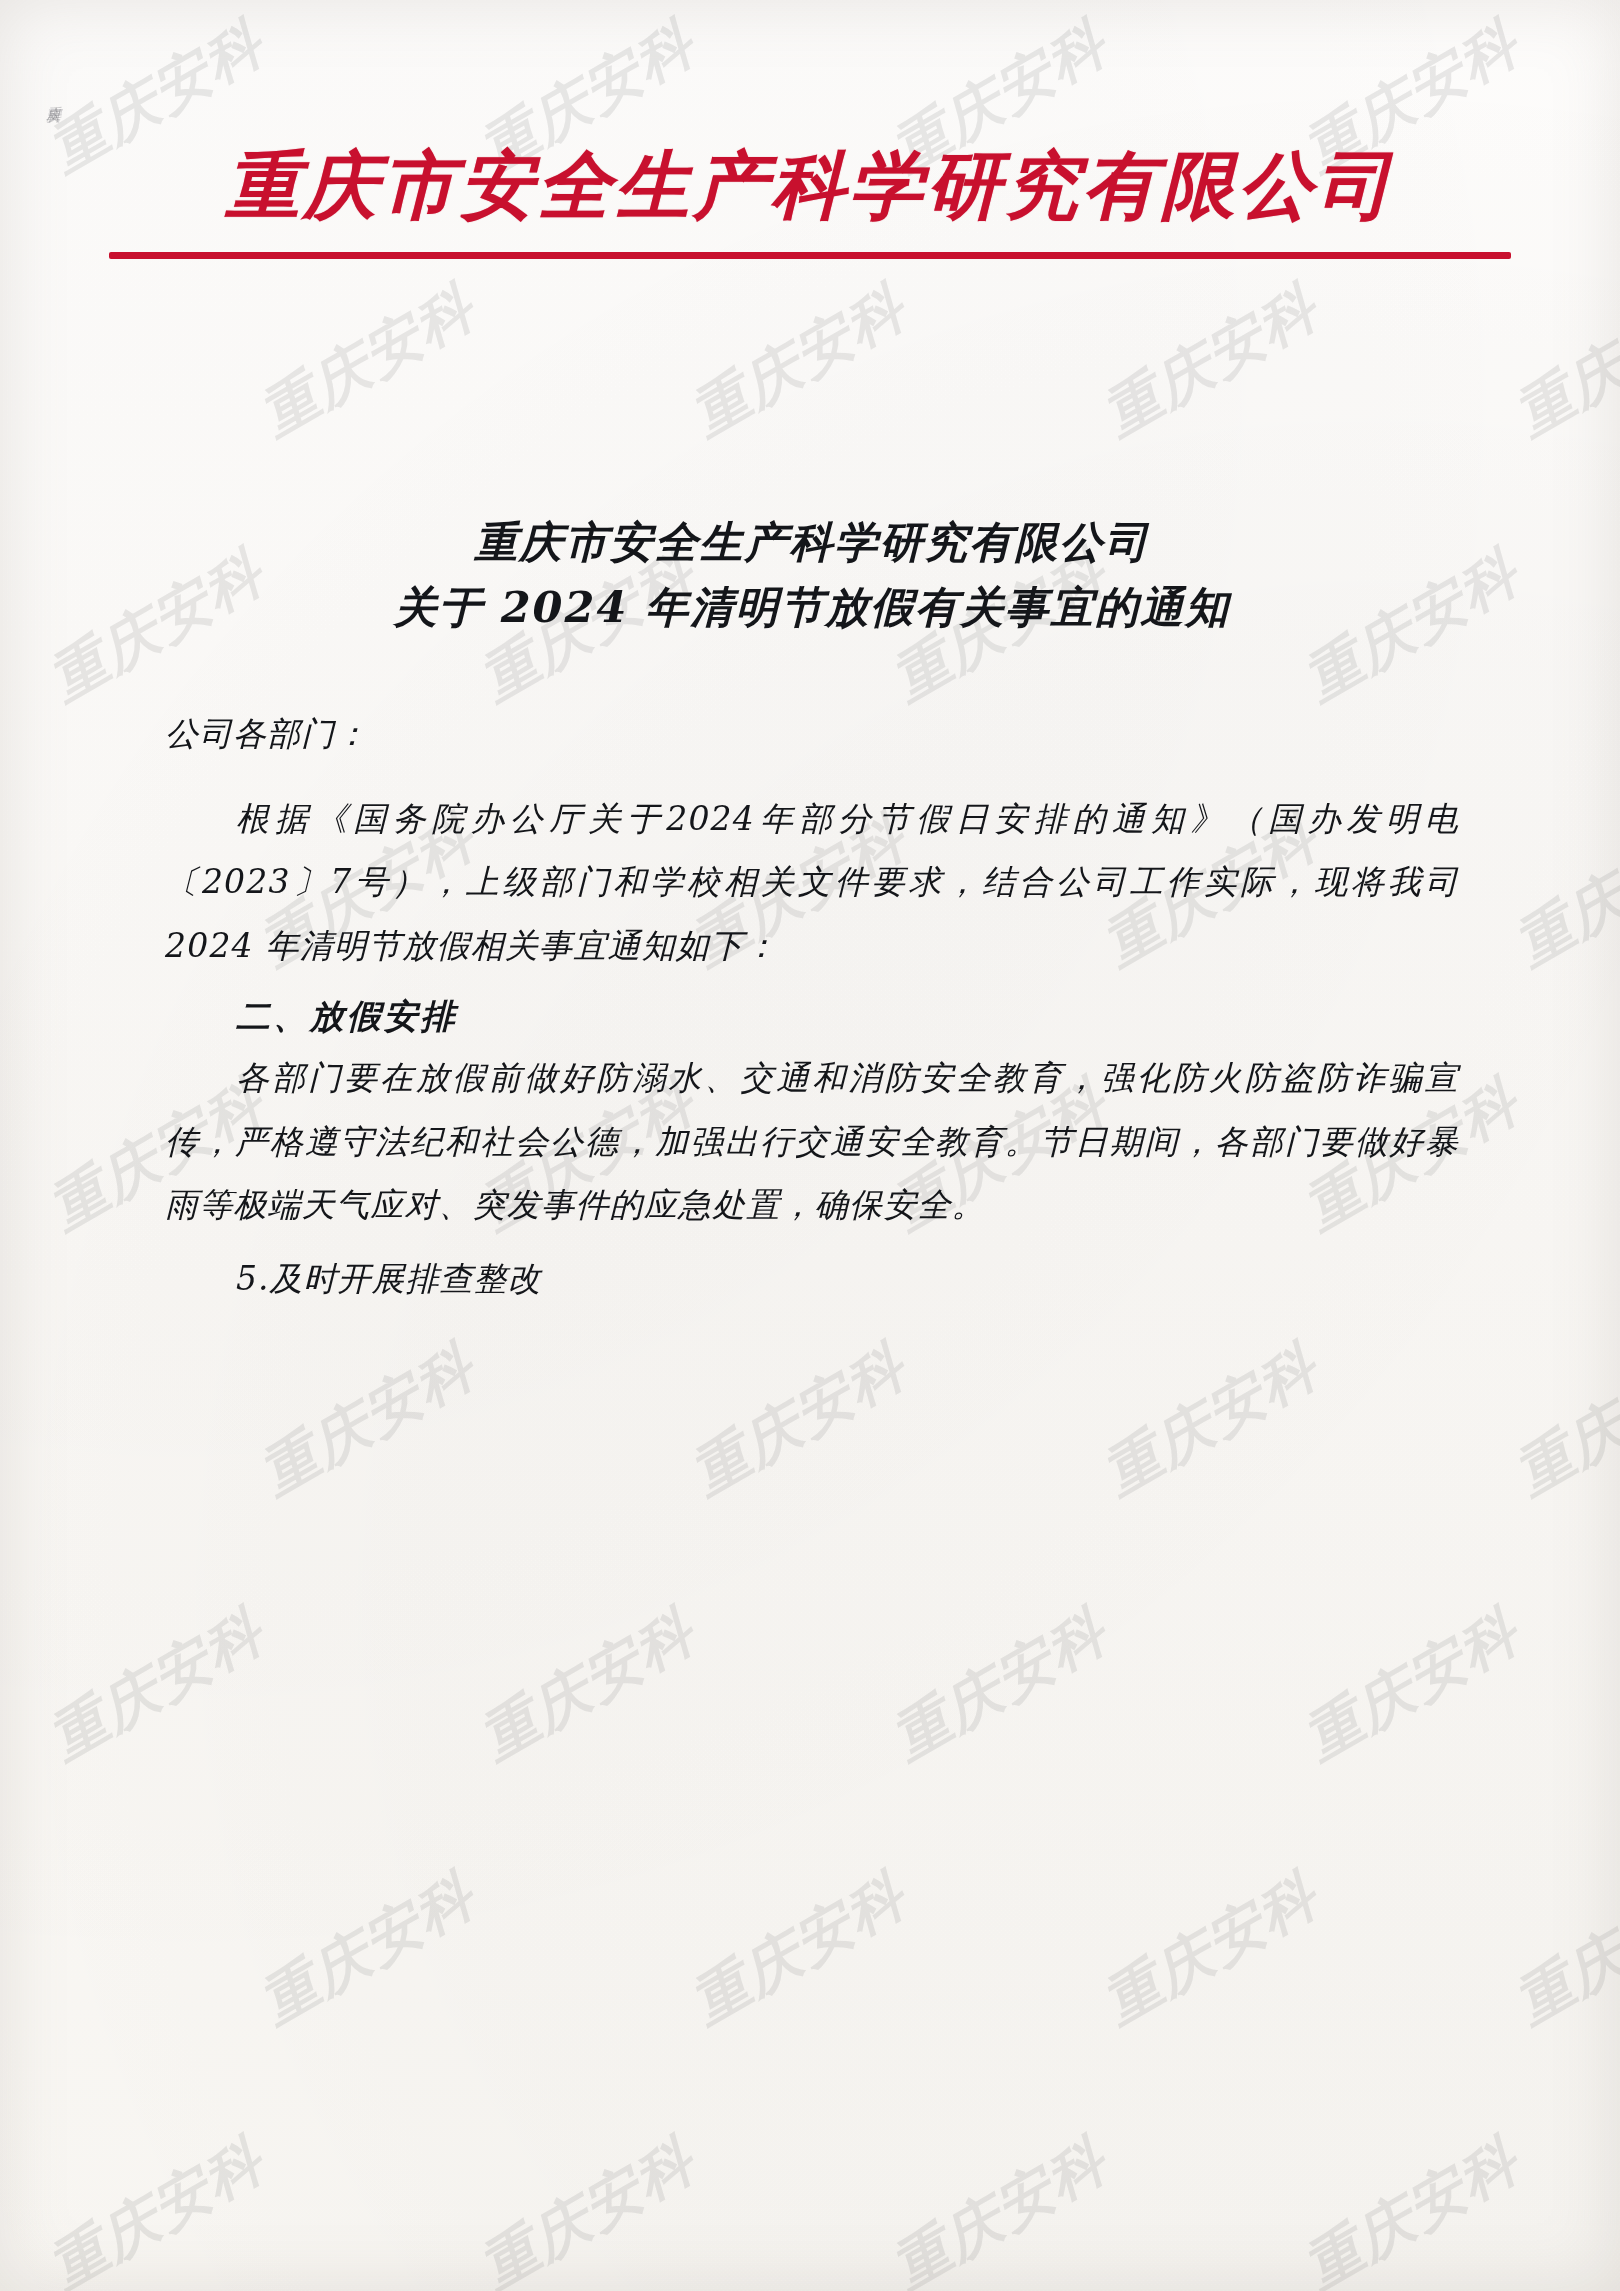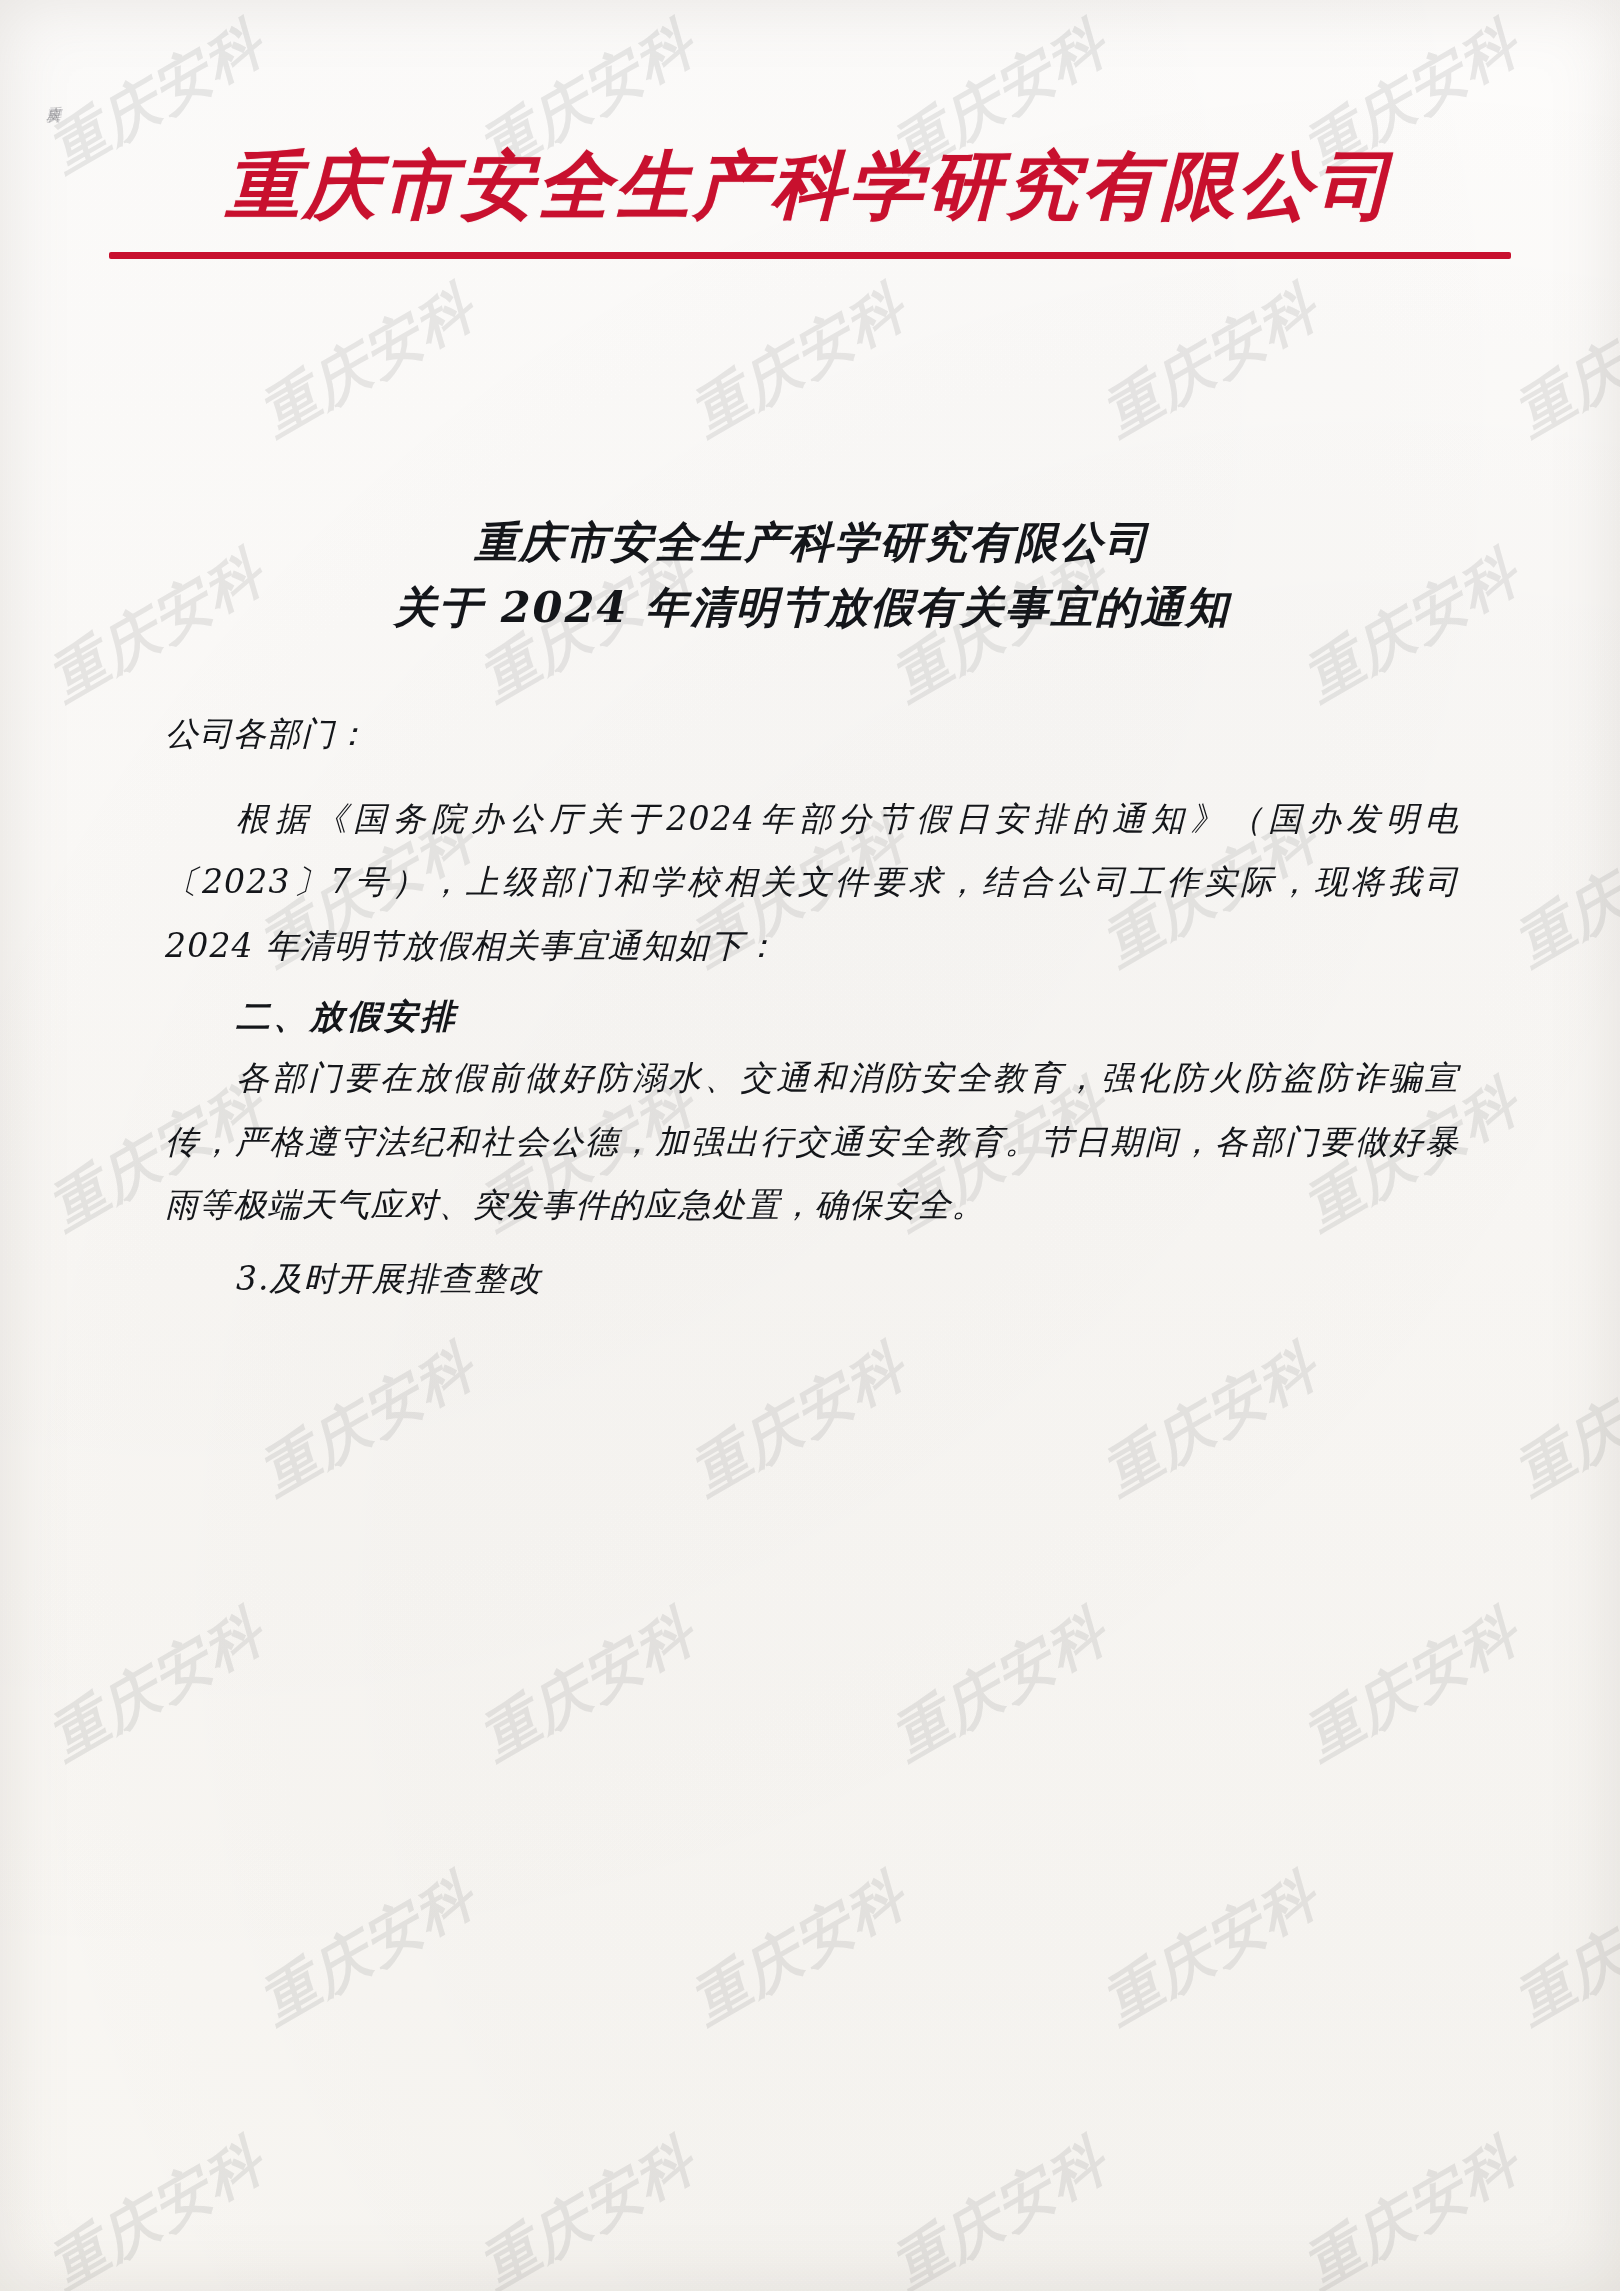--- a/index.html
+++ b/index.html
@@ -174,21 +174,21 @@
 
     <div class="salutation">公司各部门：</div>
 
     <p class="para">根据《国务院办公厅关于2024年部分节假日安排的通知》（国办发明电〔2023〕7号），上级部门和学校相关文件要求，结合公司工作实际，现将我司 2024 年清明节放假相关事宜通知如下：</p>
 
 
     <h2 class="section">二、放假安排</h2>
 
     <p class="para">各部门要在放假前做好防溺水、交通和消防安全教育，强化防火防盗防诈骗宣传，严格遵守法纪和社会公德，加强出行交通安全教育。节日期间，各部门要做好暴雨等极端天气应对、突发事件的应急处置，确保安全。</p>
 
-    <p class="subhead">3.及时开展排查整改</p>
+    <p class="subhead">5.及时开展排查整改</p>
 
   </div>
 
   <div id="watermarks">
       <div class="wm" style="left: 39px; top: 59px; font-size: 57px; transform: rotate(-30deg);">重庆安科</div>
       <div class="wm" style="left: 470px; top: 59px; font-size: 57px; transform: rotate(-30deg);">重庆安科</div>
       <div class="wm" style="left: 882px; top: 59px; font-size: 57px; transform: rotate(-30deg);">重庆安科</div>
       <div class="wm" style="left: 1294px; top: 59px; font-size: 57px; transform: rotate(-30deg);">重庆安科</div>
       <div class="wm" style="left: 250px; top: 323px; font-size: 57px; transform: rotate(-30deg);">重庆安科</div>
       <div class="wm" style="left: 681px; top: 323px; font-size: 57px; transform: rotate(-30deg);">重庆安科</div>

